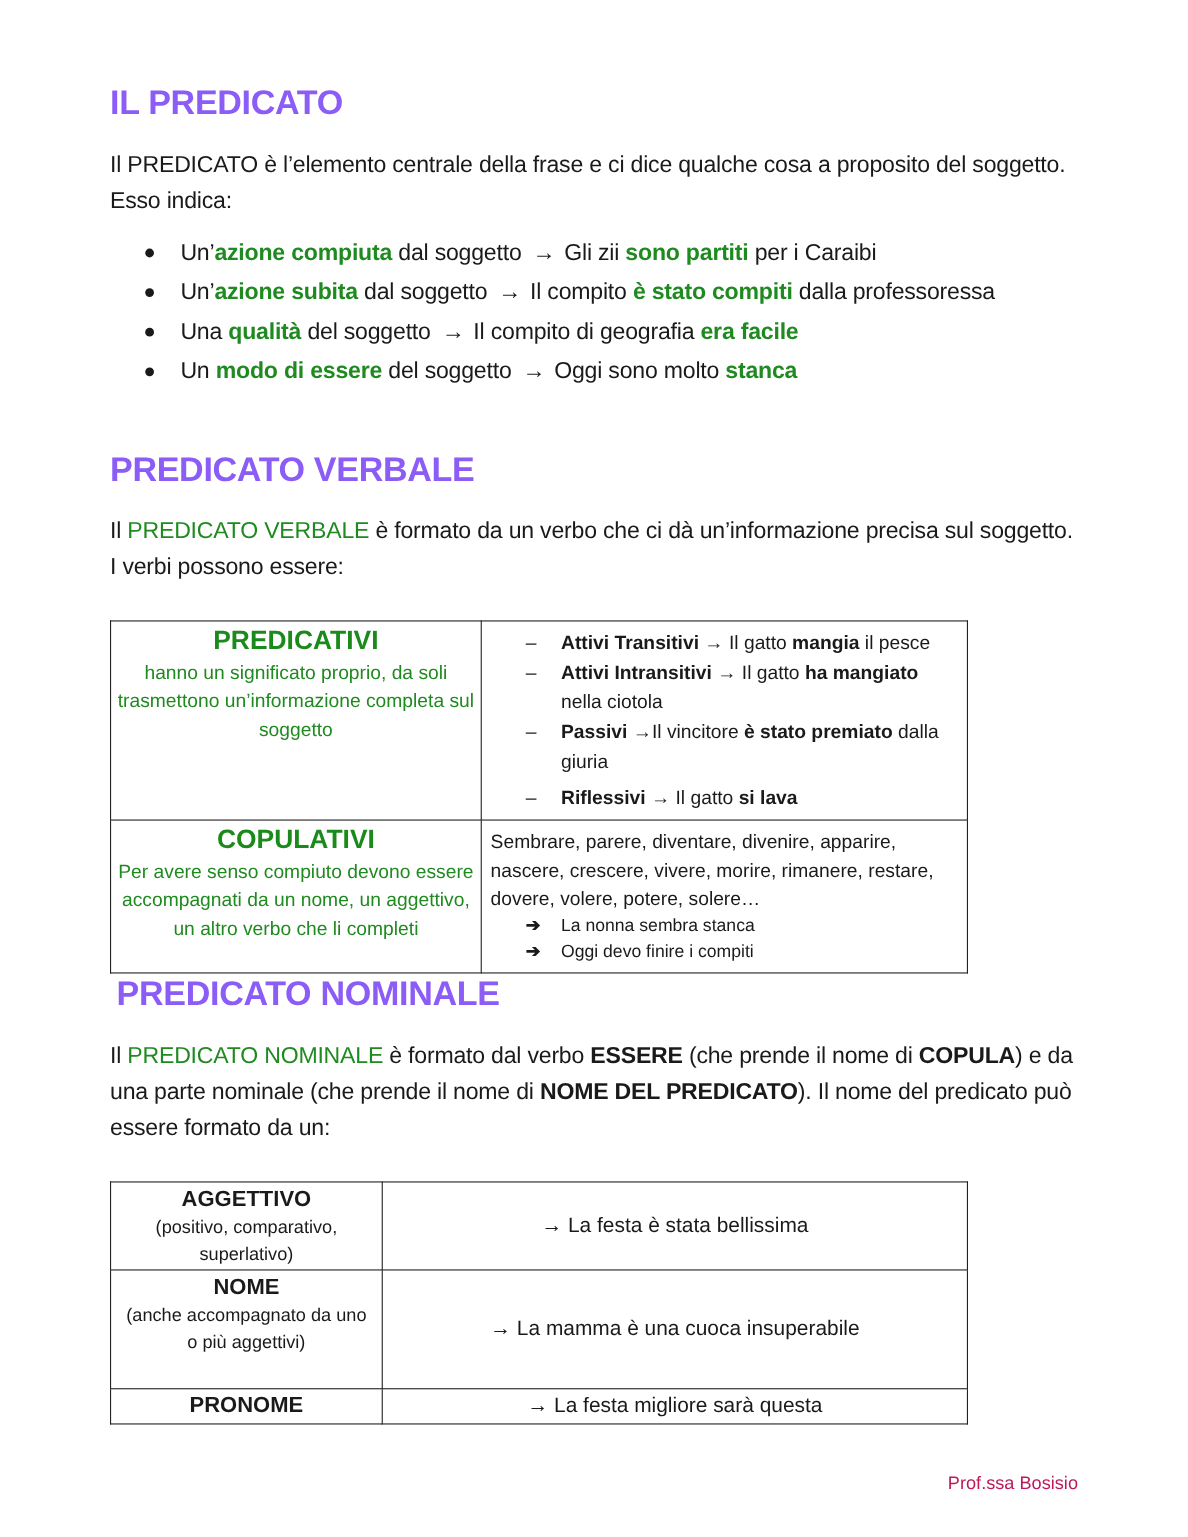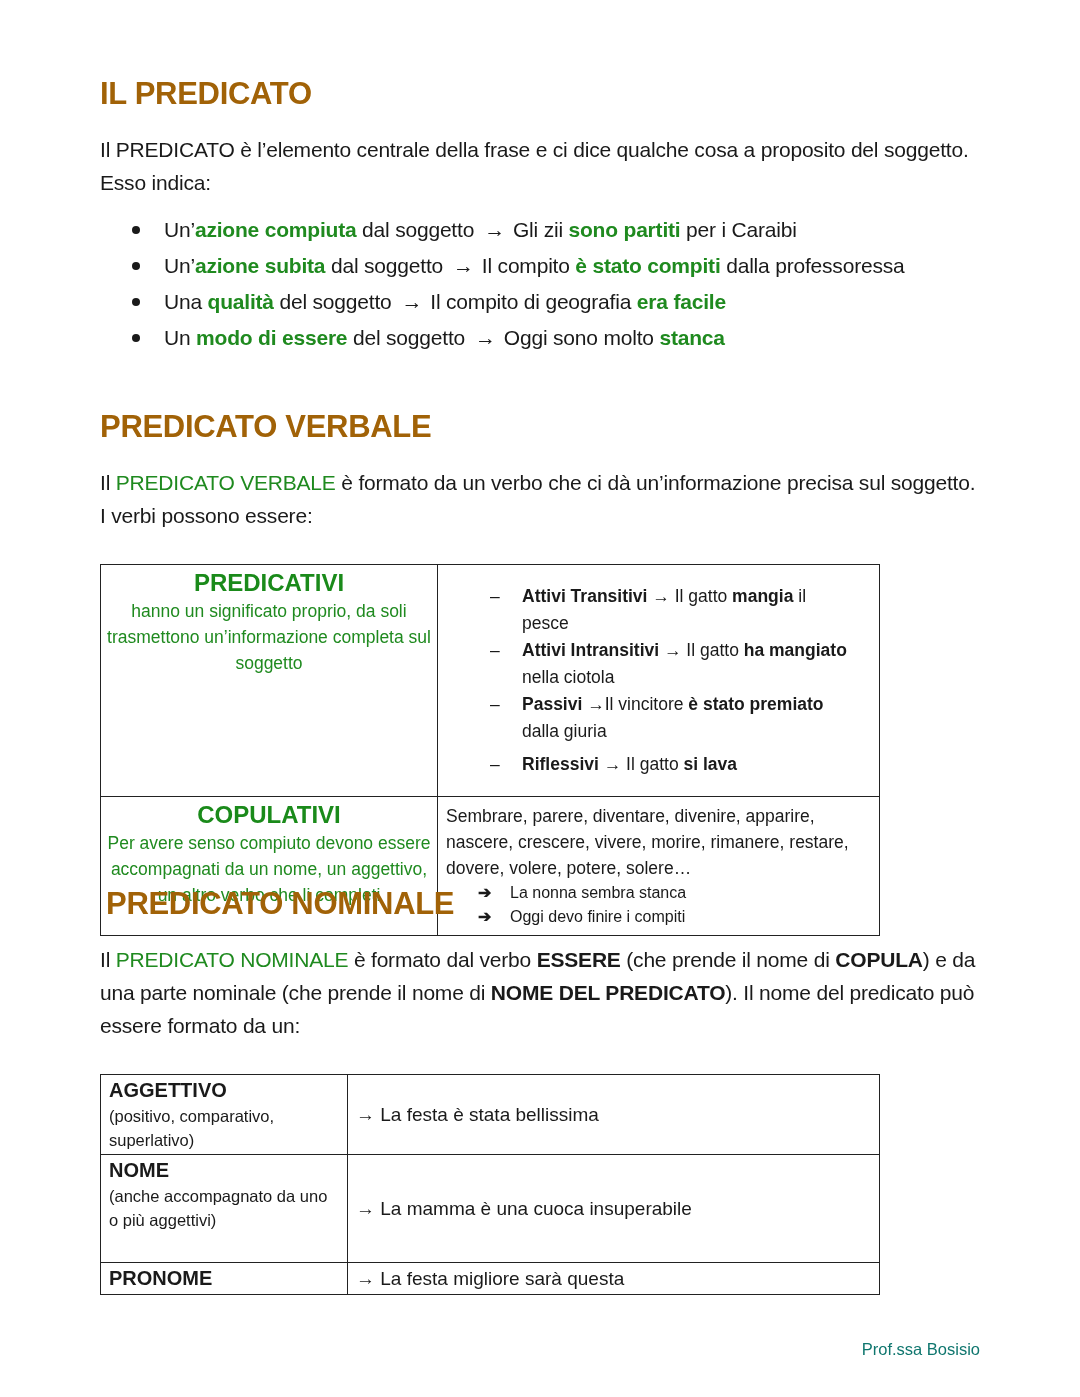--- a/index.html
+++ b/index.html
@@ -5,21 +5,21 @@
     html, body { margin: 0; padding: 0; background: #ffffff; }
     body {
       width: 1080px; height: 1397px; position: relative; overflow: hidden;
       font-family: "Liberation Sans", sans-serif; color: #1a1a1a;
     }
     .green { color: #1f8a1f; }
     .g-bold { color: #1f8a1f; font-weight: bold; }
     .bold { font-weight: bold; }
     h1.sec {
       position: absolute; left: 100px; margin: 0;
-      font-size: 31px; font-weight: bold; color: #a16207; letter-spacing: -0.3px;
+      font-size: 31px; font-weight: bold; color: #8b5cf6; letter-spacing: -0.3px;
     }
     p.para {
       position: absolute; left: 100px; margin: 0; width: 880px;
       font-size: 21px; line-height: 33px; color: #1a1a1a; letter-spacing: -0.2px;
     }
     ul.bullets {
       position: absolute; left: 130px; top: 212px; margin: 0; padding: 0; list-style: none;
       font-size: 21px; line-height: 36px; letter-spacing: -0.2px;
     }
     ul.bullets li { position: relative; padding-left: 34px; white-space: nowrap; }
@@ -30,35 +30,35 @@
     .arr { margin: 0 8px 0 10px; }
     table.t1, table.t2 {
       position: absolute; left: 100px; border-collapse: collapse; width: 780px;
     }
     table.t1 { top: 564px; }
     table.t1 td, table.t2 td { border: 1.5px solid #222; vertical-align: top; }
     .t1 .left { width: 324px; text-align: center; color: #1f8a1f; padding: 3px 6px; }
     .t1 .left .cat { font-size: 24px; font-weight: bold; color: #1a8a1a; line-height: 30px; }
     .t1 .left .desc { font-size: 17.5px; line-height: 26px; }
     .t1 .right { padding: 6px 10px 6px 40px; font-size: 17.5px; }
-    .t1 ul.dash { list-style: none; margin: 12px; padding: 0; }
+    .t1 ul.dash { list-style: none; margin: 0; padding: 0; }
     .t1 ul.dash li { position: relative; padding-left: 32px; line-height: 27px; }
     .t1 ul.dash li.last { margin-top: 6px; }
     .t1 ul.dash li::before { content: "–"; position: absolute; left: 0; top: 0; }
     .t1 .right2 { padding: 6px 8px; font-size: 17.5px; line-height: 26px; }
     .t1 .ex { list-style: none; margin: 0; padding: 0 0 0 32px; font-size: 16px; line-height: 24px; }
     .t1 .ex li { position: relative; padding-left: 32px; }
     .t1 .ex li::before { content: "➔"; position: absolute; left: 0; top: 0; font-weight: bold; }
-    table.t2 { top: 1074px; }
+    table.t2 { top: 1074px; text-align: center; }
     .t2 .l { width: 230px; padding: 2px 8px; vertical-align: top; }
     .t2 .l .cat { font-size: 20px; font-weight: bold; line-height: 27px; }
     .t2 .l .sub { font-size: 16.5px; line-height: 24px; }
     .t2 .r { padding: 2px 8px; font-size: 19px; vertical-align: middle; }
     .footer {
-      position: absolute; right: 100px; top: 1340px; font-size: 16.5px; color: #0f766e;
+      position: absolute; right: 100px; top: 1340px; font-size: 16.5px; color: #be185d;
     }
   </style>
 </head>
 <body>
 
 <h1 class="sec" style="top:76px;">IL PREDICATO</h1>
 <p class="para" style="top:133px;">Il PREDICATO è l’elemento centrale della frase e ci dice qualche cosa a proposito del soggetto. Esso indica:</p>
 
 <ul class="bullets">
   <li>

